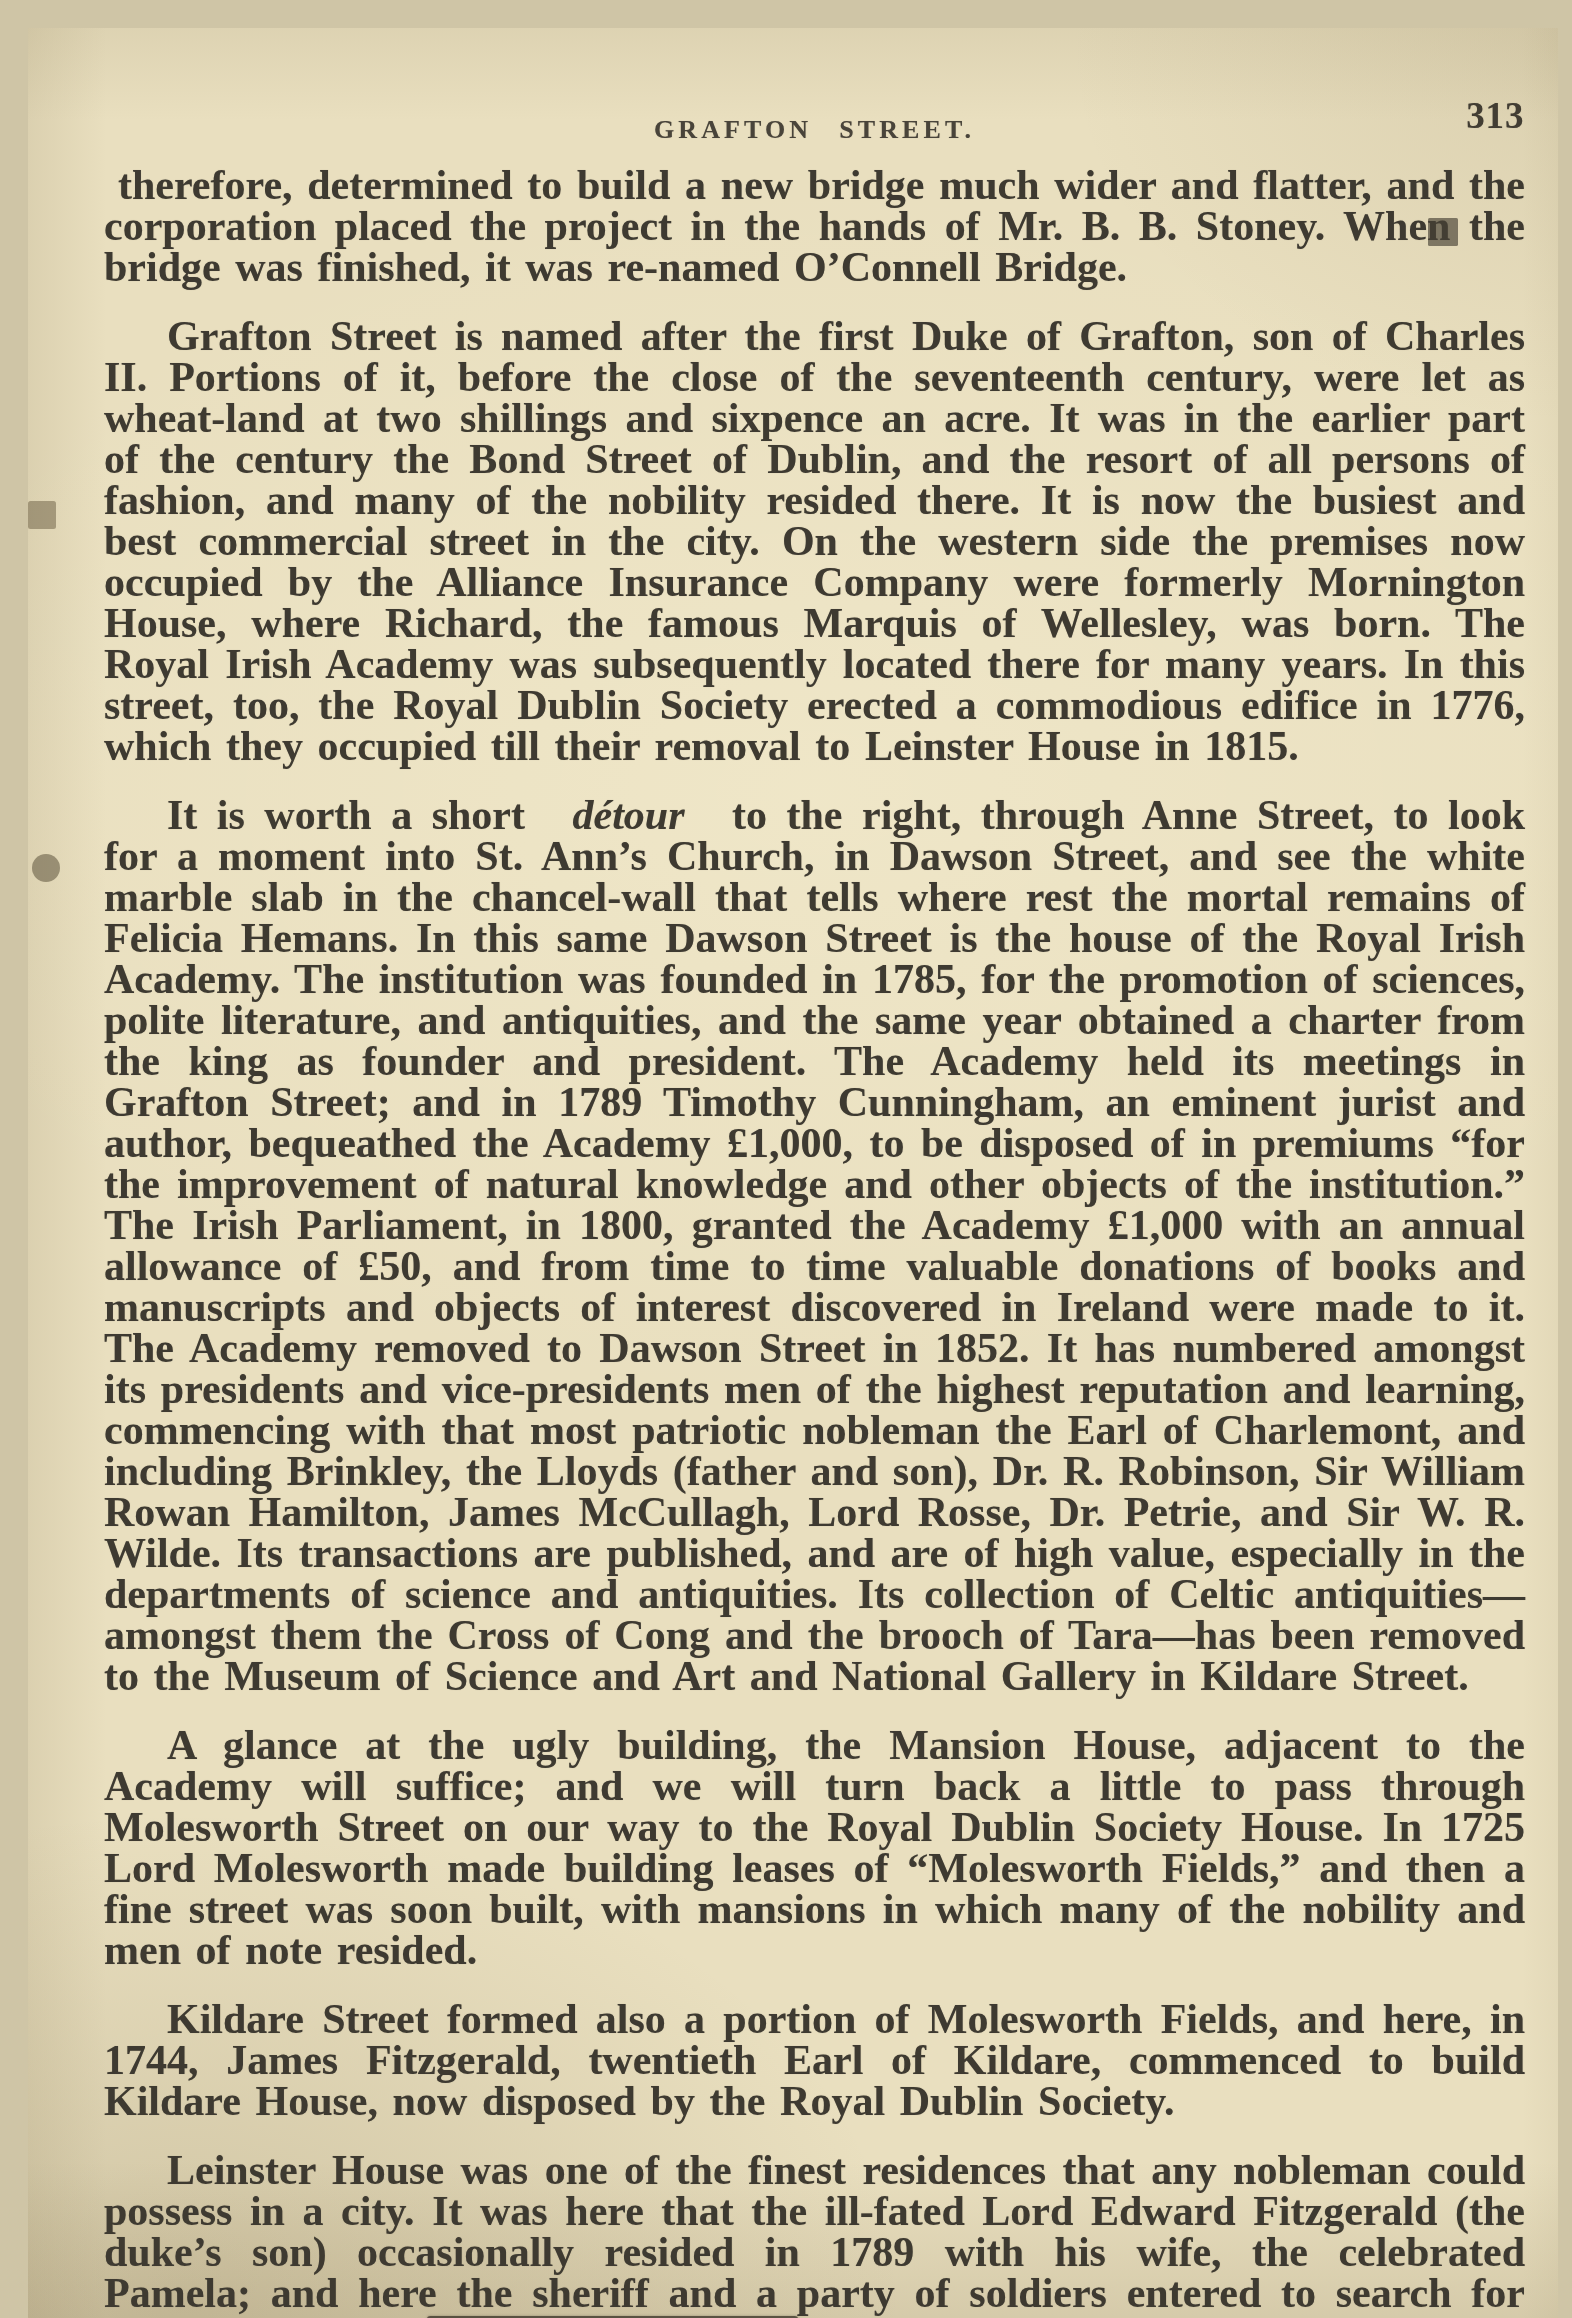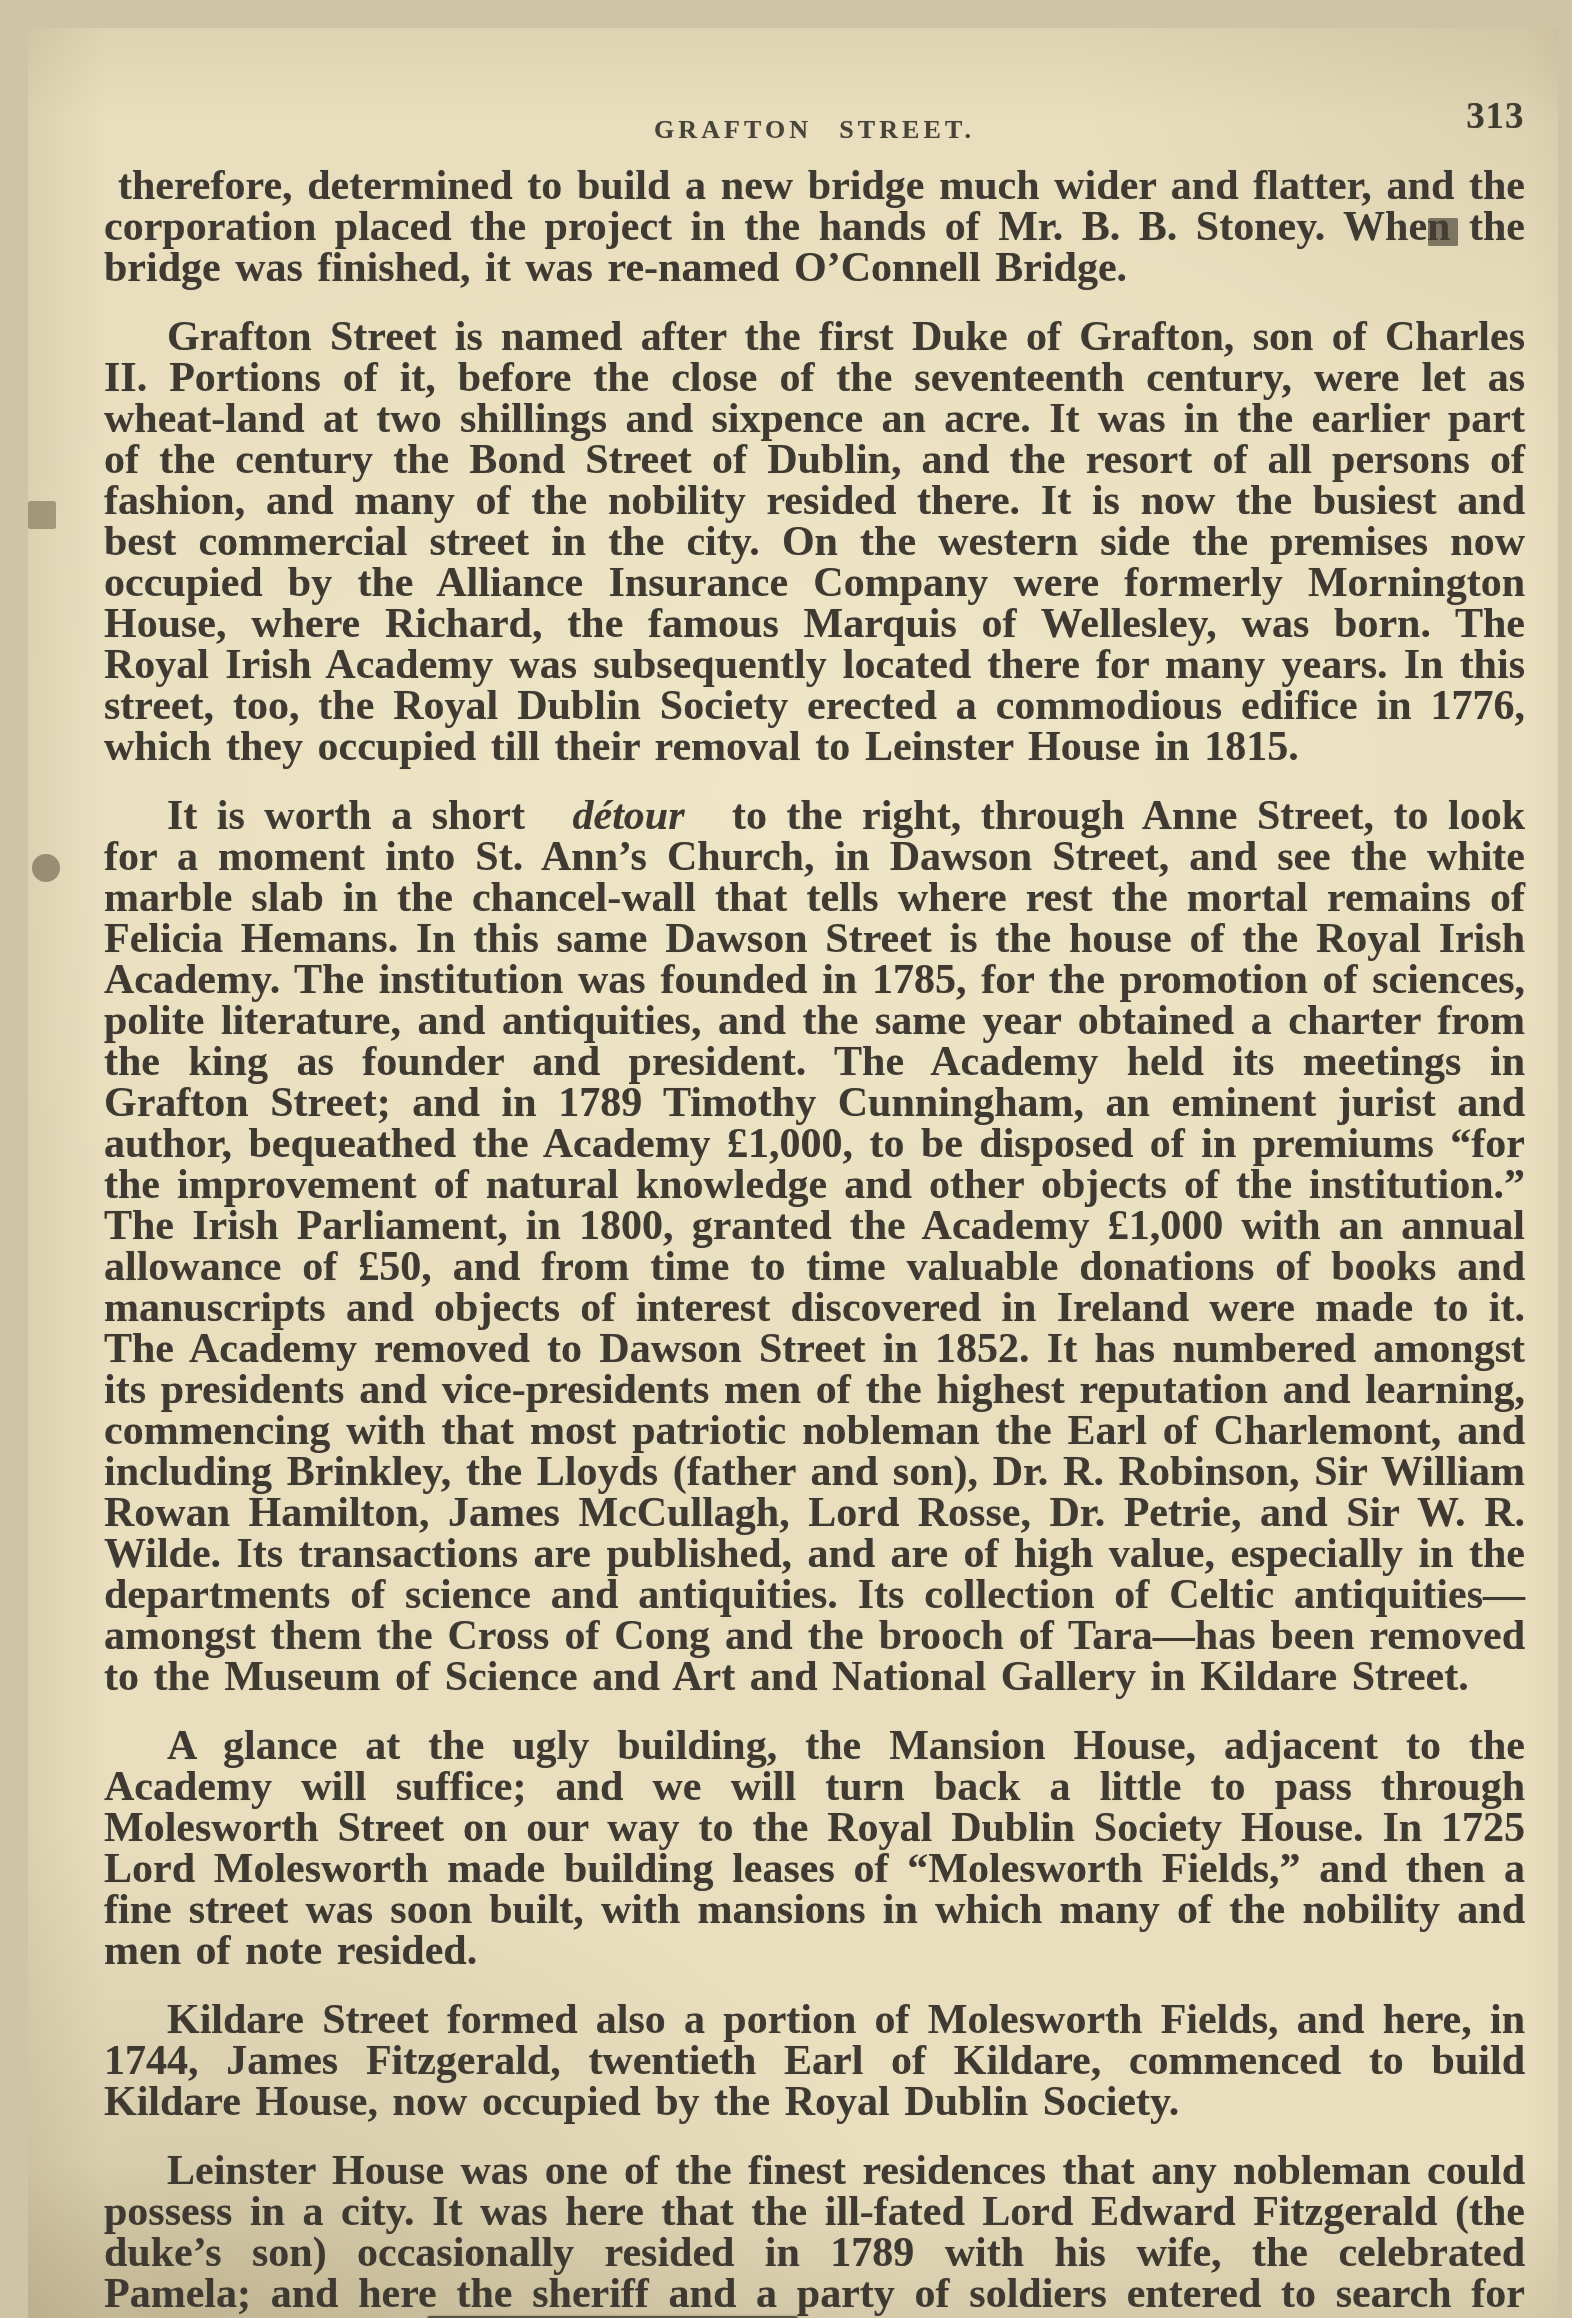--- a/index.html
+++ b/index.html
@@ -100,21 +100,21 @@
   <div class="header">
     <div class="running-title">GRAFTON STREET.</div>
     <div class="page-number">313</div>
   </div>
 
   <div class="text-block">
       <p class="para"><span>therefore, determined to build a new bridge much wider and flatter, and the corporation placed the project in the hands of Mr. B. B. Stoney.  When the bridge was finished, it was re-named O’Connell Bridge.</span></p>
       <p class="para indent"><span>Grafton Street is named after the first Duke of Grafton, son of Charles II.  Portions of it, before the close of the seventeenth century, were let as wheat-land at two shillings and sixpence an acre.  It was in the earlier part of the century the Bond Street of Dublin, and the resort of all persons of fashion, and many of the nobility resided there.  It is now the busiest and best commercial street in the city.  On the western side the premises now occupied by the Alliance Insurance Company were formerly Mornington House, where Richard, the famous Marquis of Wellesley, was born.  The Royal Irish Academy was subsequently located there for many years.  In this street, too, the Royal Dublin Society erected a commodious edifice in 1776, which they occupied till their removal to Leinster House in 1815.</span></p>
       <p class="para indent"><span>It is worth a short </span><em>détour</em><span> to the right, through Anne Street, to look for a moment into St. Ann’s Church, in Dawson Street, and see the white marble slab in the chancel-wall that tells where rest the mortal remains of Felicia Hemans.  In this same Dawson Street is the house of the Royal Irish Academy.  The institution was founded in 1785, for the promotion of sciences, polite literature, and antiquities, and the same year obtained a charter from the king as founder and president.  The Academy held its meetings in Grafton Street; and in 1789 Timothy Cunningham, an eminent jurist and author, bequeathed the Academy £1,000, to be disposed of in premiums “for the improvement of natural knowledge and other objects of the institution.”  The Irish Parliament, in 1800, granted the Academy £1,000 with an annual allowance of £50, and from time to time valuable donations of books and manuscripts and objects of interest discovered in Ireland were made to it.  The Academy removed to Dawson Street in 1852.  It has numbered amongst its presidents and vice-presidents men of the highest reputation and learning, commencing with that most patriotic nobleman the Earl of Charlemont, and including Brinkley, the Lloyds (father and son), Dr. R. Robinson, Sir William Rowan Hamilton, James McCullagh, Lord Rosse, Dr. Petrie, and Sir W. R. Wilde.  Its transactions are published, and are of high value, especially in the departments of science and antiquities.  Its collection of Celtic antiquities—amongst them the Cross of Cong and the brooch of Tara—has been removed to the Museum of Science and Art and National Gallery in Kildare Street.</span></p>
       <p class="para indent"><span>A glance at the ugly building, the Mansion House, adjacent to the Academy will suffice; and we will turn back a little to pass through Molesworth Street on our way to the Royal Dublin Society House.  In 1725 Lord Molesworth made building leases of “Molesworth Fields,” and then a fine street was soon built, with mansions in which many of the nobility and men of note resided.</span></p>
-      <p class="para indent"><span>Kildare Street formed also a portion of Molesworth Fields, and here, in 1744, James Fitzgerald, twentieth Earl of Kildare, commenced to build Kildare House, now occupied by the Royal Dublin Society.</span></p>
+      <p class="para indent"><span>Kildare Street formed also a portion of Molesworth Fields, and here, in 1744, James Fitzgerald, twentieth Earl of Kildare, commenced to build Kildare House, now disposed by the Royal Dublin Society.</span></p>
       <p class="para indent"><span>Leinster House was one of the finest residences that any nobleman could possess in a city.  It was here that the ill-fated Lord Edward Fitzgerald (the duke’s son) occasionally resided in 1789 with his wife, the celebrated Pamela; and here the sheriff and a party of soldiers entered to search for him in vain, though they found some papers.</span></p>
     </div>
 
   <div class="artifact underscore-mark"></div>
   <div class="artifact left-edge-mark-1"></div>
   <div class="artifact left-edge-mark-2"></div>
   <div class="artifact bottom-scan-line"></div>
   <div class="artifact bottom-scan-line-faint"></div>
 
 </div>

